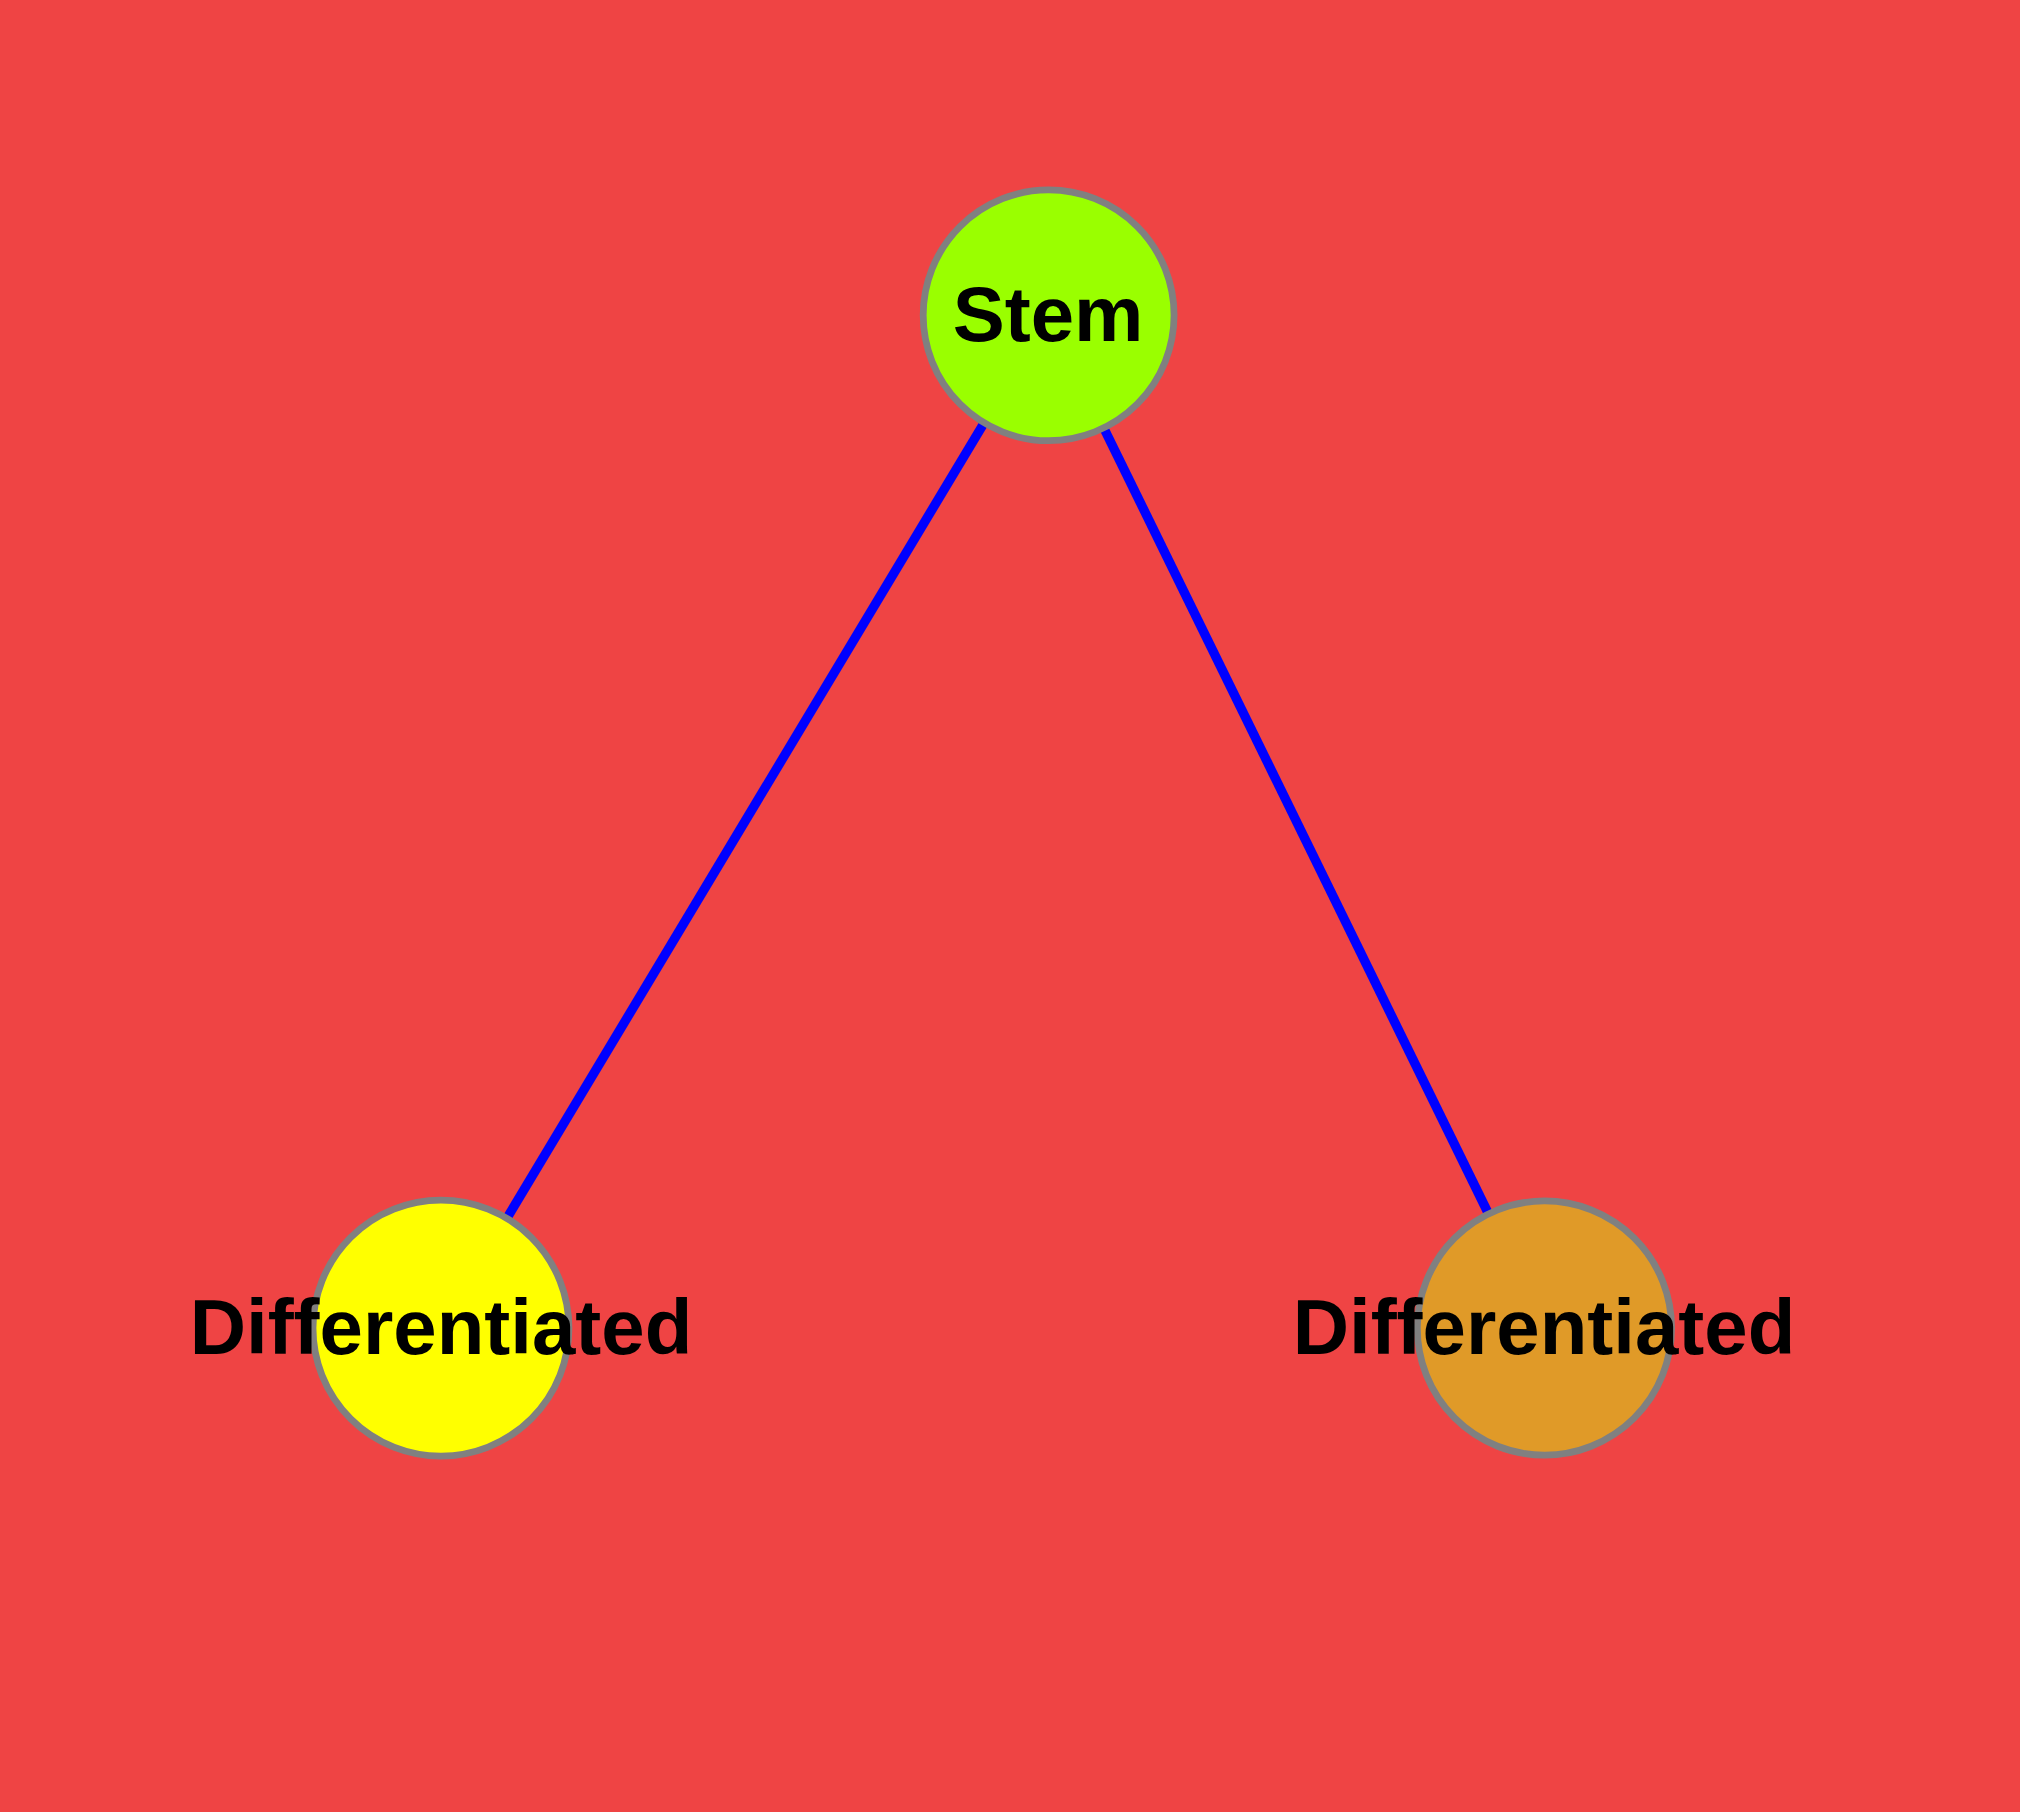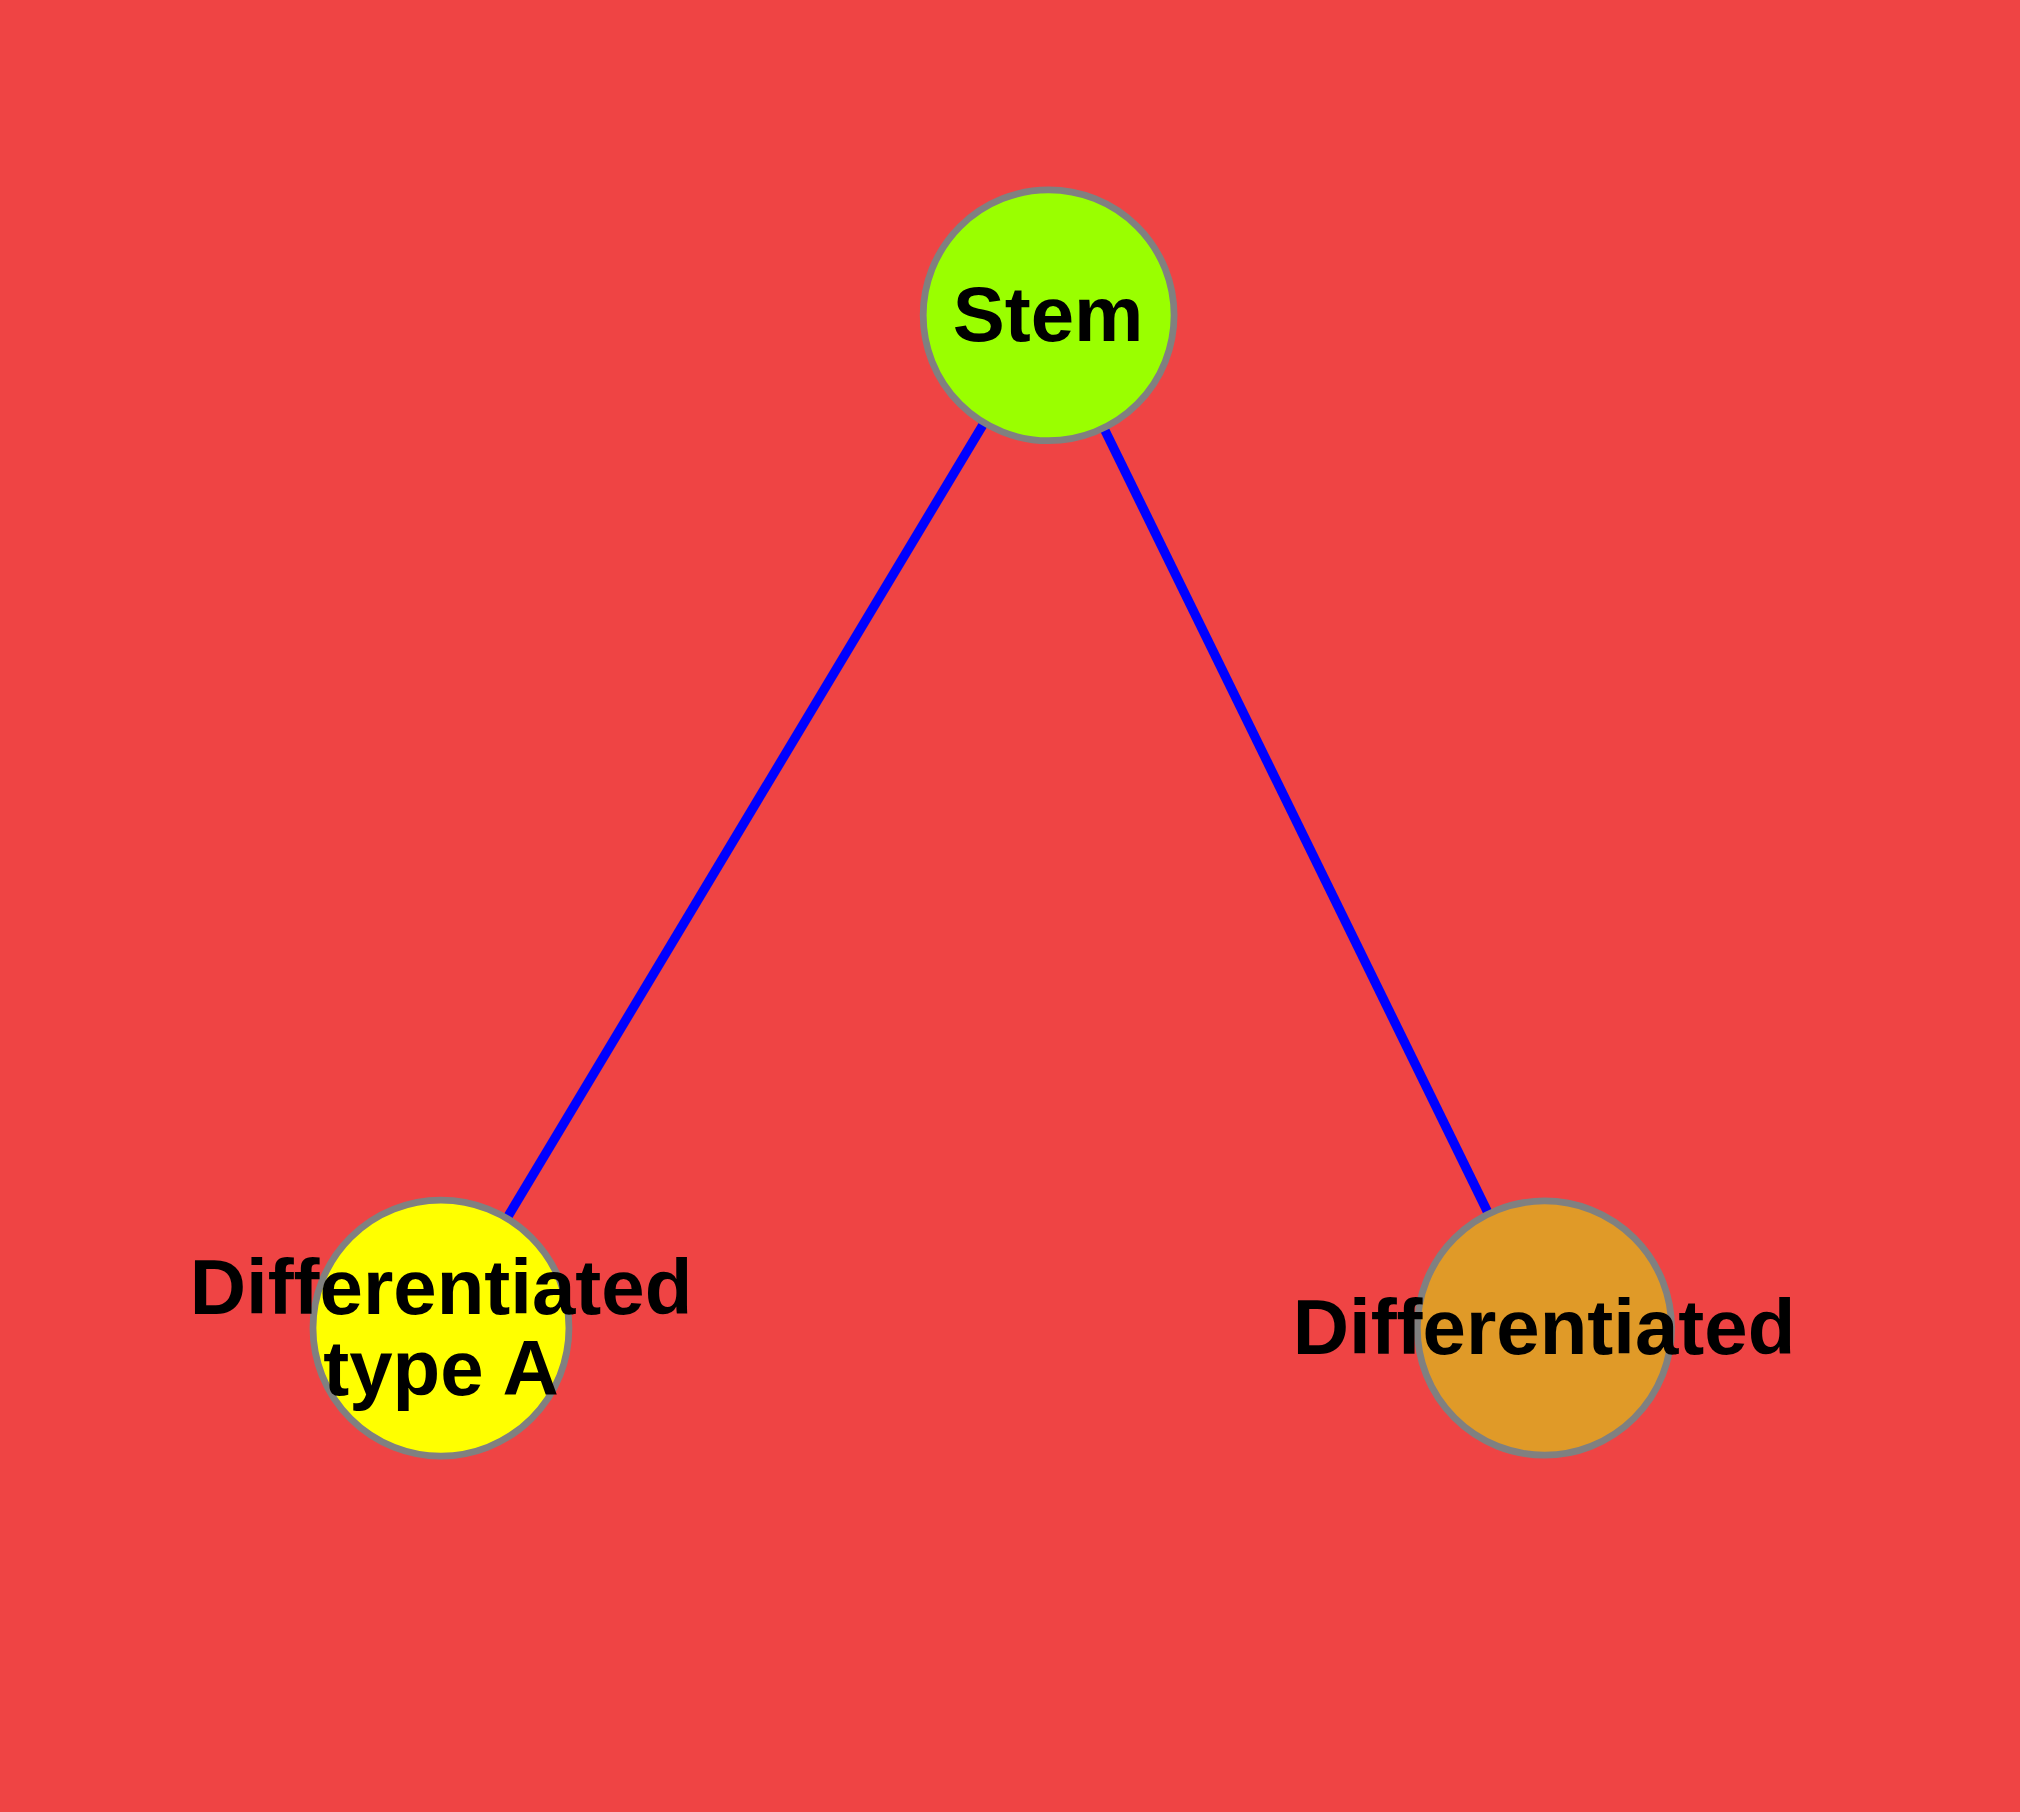--- a/index.html
+++ b/index.html
@@ -67,21 +67,20 @@
     <circle class="node" cx="520" cy="1567" r="151" fill="#ffff00" stroke="#808080" stroke-width="8"></circle>
     <circle class="node" cx="1822" cy="1567" r="150" fill="#e09a28" stroke="#808080" stroke-width="8"></circle>
   </svg>
 
   <div class="node-label label-stem" style="left: 1048px; top: 315px; color: rgb(0, 0, 0);">
     <span class="label-line">Stem</span>
   </div>
 
   <div class="node-label label-a" style="left: 441px; top: 1328px; color: rgb(0, 0, 0);">
     <span class="label-line">Differentiated</span>
-    <span class="label-line">type A</span>
   </div>
 
   <div class="node-label label-b" style="left: 1544px; top: 1328px; color: rgb(0, 0, 0);">
     <span class="label-line">Differentiated</span>
   </div>
 
 </div>
 
 
 </body></html>

